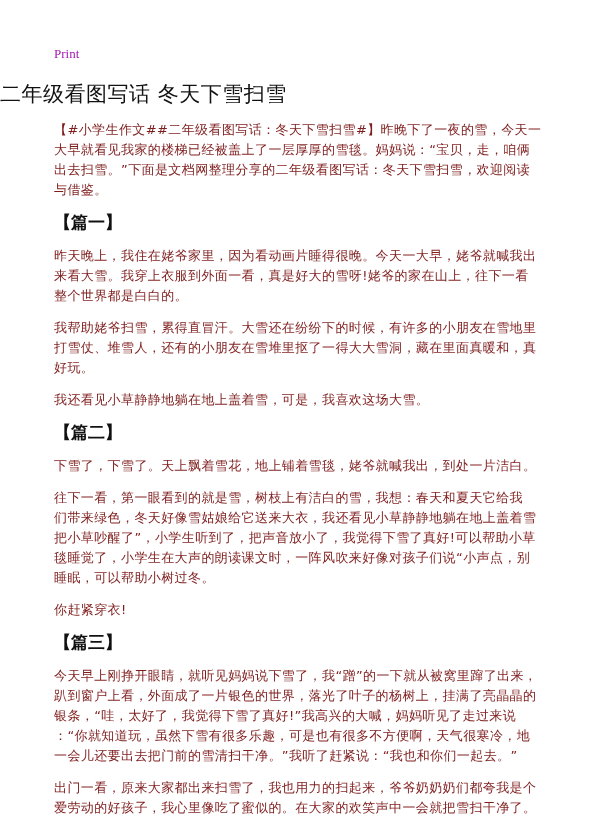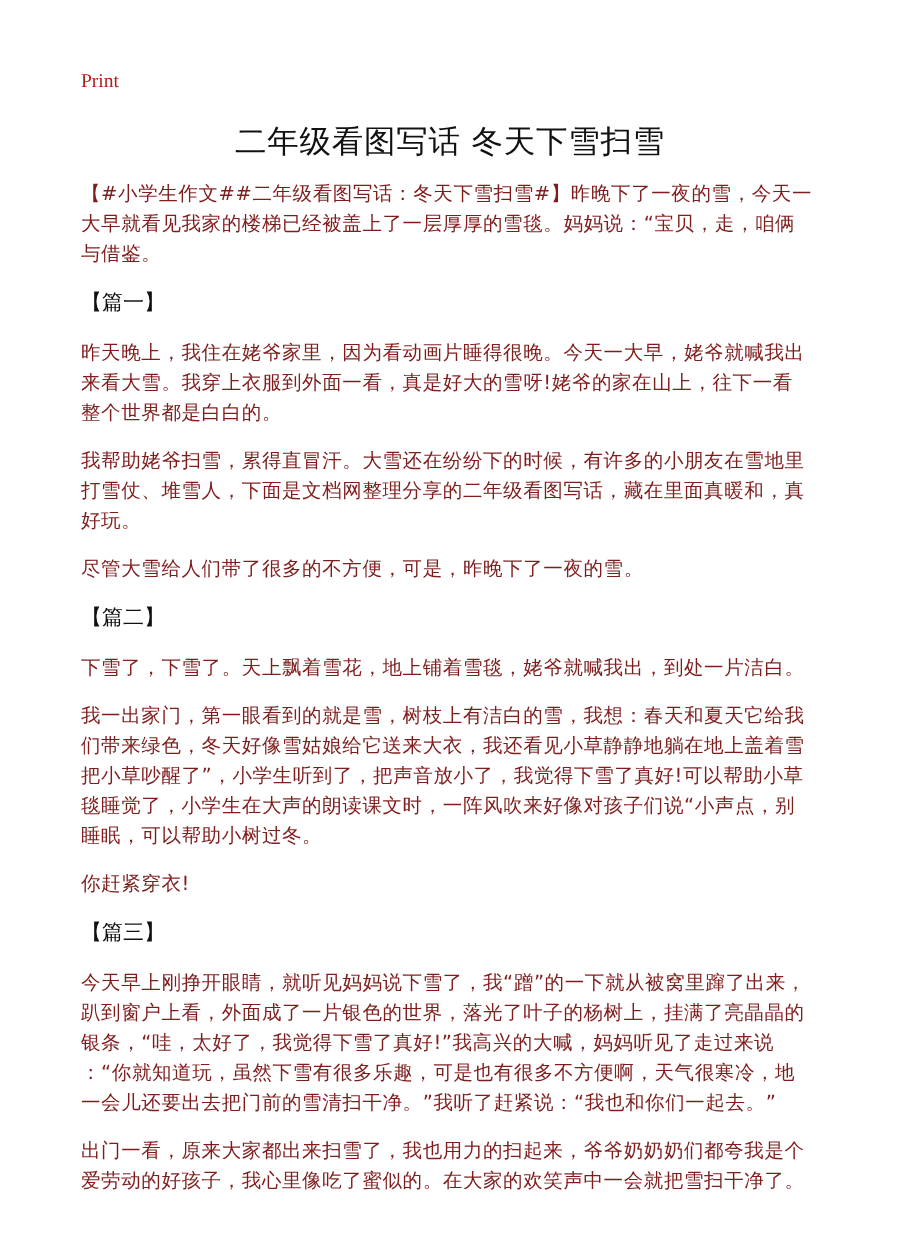--- a/index.html
+++ b/index.html
@@ -2,71 +2,72 @@
 <html><head>
 <meta charset="utf-8">
 <style>
   html, body { margin: 0; padding: 0; background: #ffffff; }
   body {
     width: 600px; height: 828px; overflow: hidden; position: relative;
     font-family: "DejaVu Sans", sans-serif; color: #111;
   }
   .print {
     position: absolute; left: 54px; top: 46px;
-    font-family: "Liberation Serif", serif; font-size: 13px; color: #b91c1c;
+    font-family: "Liberation Serif", serif; font-size: 13px; color: #a21caf;
   }
   .title {
-    position: absolute; left: 0; width: 600px; top: 80px; text-align: center;
+    position: absolute; left: 0; width: 600px; top: 80px; text-align: left;
     font-size: 21px; color: #111; letter-spacing: 0.5px; white-space: nowrap;
   }
   .content { position: absolute; left: 54px; top: 120px; width: 500px; }
   .line {
     font-size: 13px; line-height: 20px; height: 20px; white-space: nowrap;
     letter-spacing: 0.4px; color: #7f1d1d;
   }
   .para { margin-bottom: 12px; }
   .heading {
-    font-size: 14px; font-weight: normal; line-height: 20px; height: 20px;
+    font-size: 17px; font-weight: bold; line-height: 20px; height: 20px;
     margin-bottom: 14px; margin-top: 2px; white-space: nowrap;
   }
 </style>
 </head>
 <body>
 
 <div class="print">Print</div>
 <div class="title">二年级看图写话 冬天下雪扫雪</div>
 
 <div class="content">
   <div class="para">
     <div class="line">【#小学生作文##二年级看图写话：冬天下雪扫雪#】昨晚下了一夜的雪，今天一</div>
     <div class="line">大早就看见我家的楼梯已经被盖上了一层厚厚的雪毯。妈妈说：“宝贝，走，咱俩</div>
+    <div class="line">出去扫雪。”下面是文档网整理分享的二年级看图写话：冬天下雪扫雪，欢迎阅读</div>
     <div class="line">与借鉴。</div>
   </div>
 
   <div class="heading">【篇一】</div>
   <div class="para">
     <div class="line">昨天晚上，我住在姥爷家里，因为看动画片睡得很晚。今天一大早，姥爷就喊我出</div>
     <div class="line">来看大雪。我穿上衣服到外面一看，真是好大的雪呀!姥爷的家在山上，往下一看</div>
     <div class="line">整个世界都是白白的。</div>
   </div>
   <div class="para">
     <div class="line">我帮助姥爷扫雪，累得直冒汗。大雪还在纷纷下的时候，有许多的小朋友在雪地里</div>
-    <div class="line">打雪仗、堆雪人，下面是文档网整理分享的二年级看图写话，藏在里面真暖和，真</div>
+    <div class="line">打雪仗、堆雪人，还有的小朋友在雪堆里抠了一得大大雪洞，藏在里面真暖和，真</div>
     <div class="line">好玩。</div>
   </div>
   <div class="para">
-    <div class="line">尽管大雪给人们带了很多的不方便，可是，昨晚下了一夜的雪。</div>
+    <div class="line">我还看见小草静静地躺在地上盖着雪，可是，我喜欢这场大雪。</div>
   </div>
 
   <div class="heading">【篇二】</div>
   <div class="para">
     <div class="line">下雪了，下雪了。天上飘着雪花，地上铺着雪毯，姥爷就喊我出，到处一片洁白。</div>
   </div>
   <div class="para">
-    <div class="line">我一出家门，第一眼看到的就是雪，树枝上有洁白的雪，我想：春天和夏天它给我</div>
+    <div class="line">往下一看，第一眼看到的就是雪，树枝上有洁白的雪，我想：春天和夏天它给我</div>
     <div class="line">们带来绿色，冬天好像雪姑娘给它送来大衣，我还看见小草静静地躺在地上盖着雪</div>
     <div class="line">把小草吵醒了”，小学生听到了，把声音放小了，我觉得下雪了真好!可以帮助小草</div>
     <div class="line">毯睡觉了，小学生在大声的朗读课文时，一阵风吹来好像对孩子们说“小声点，别</div>
     <div class="line">睡眠，可以帮助小树过冬。</div>
   </div>
   <div class="para">
     <div class="line">你赶紧穿衣!</div>
   </div>
 
   <div class="heading">【篇三】</div>

